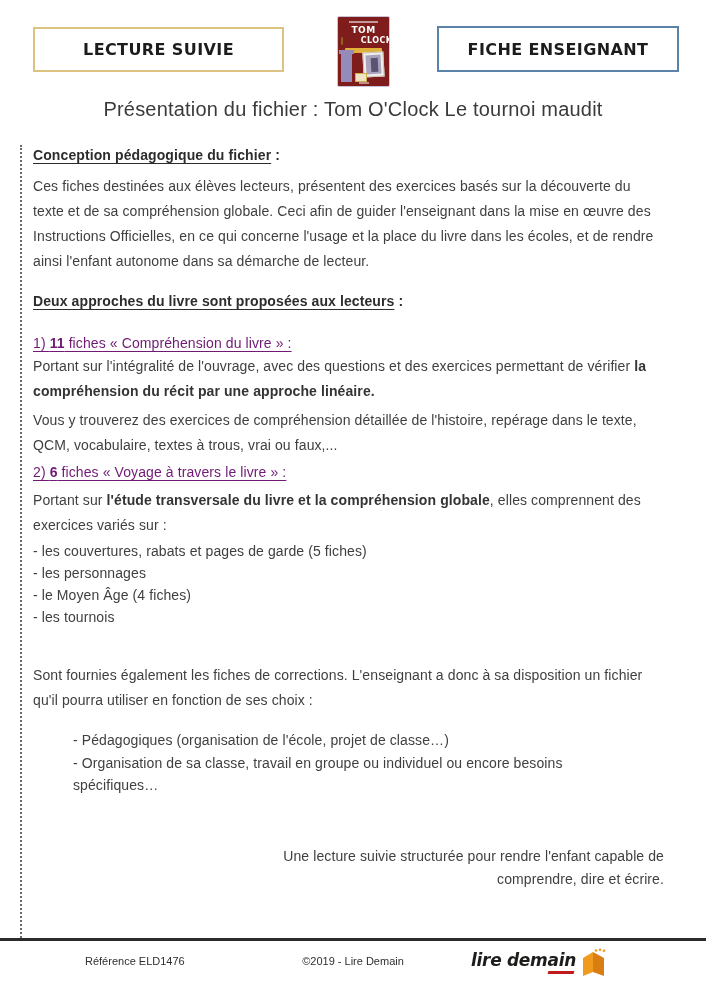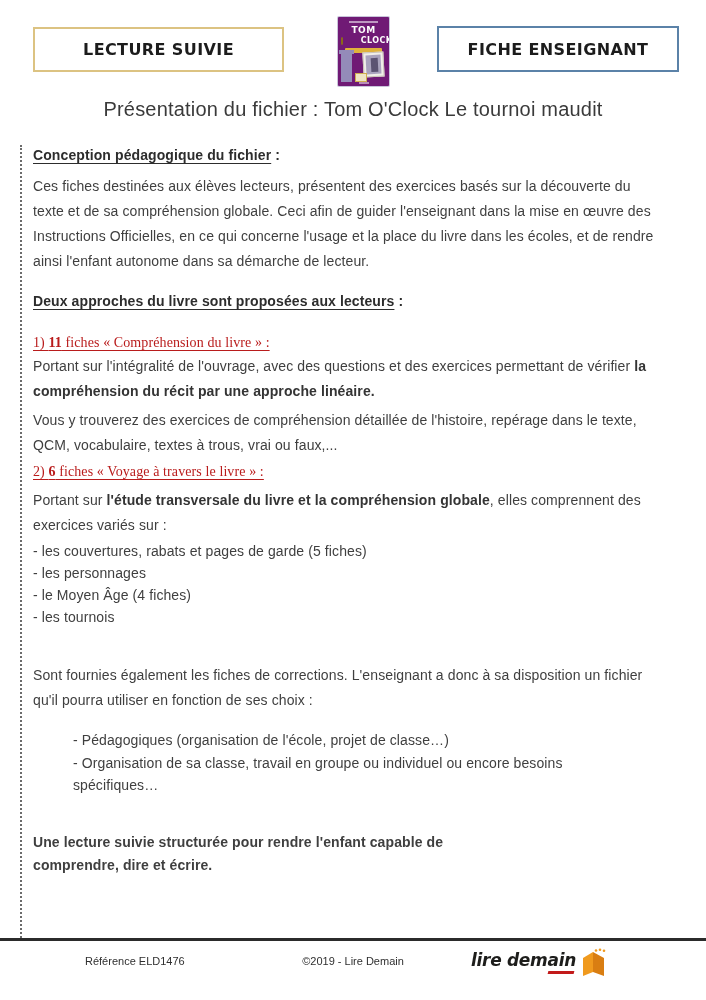--- a/index.html
+++ b/index.html
@@ -18,21 +18,21 @@
     background:#fff;
     font-family:"DejaVu Sans", sans-serif; font-weight:bold;
     font-size:16px; letter-spacing:.4px; color:#1c1c1c;
   }
   .hbox-left  { left:33px;  top:27px; width:251px; height:45px; border:2px solid #dcc382; }
   .hbox-right { left:437px; top:26px; width:242px; height:46px; border:2px solid #5b82a8; }
 
   
   .cover {
     position:absolute; left:338px; top:17px; width:51px; height:69px;
-    background:#701a75; border-radius:1px; overflow:hidden;
+    background:#7f1d1d; border-radius:1px; overflow:hidden;
     box-shadow:0 0 0 1px #c9c4da;
   }
   .cover-authors { position:absolute; top:4px; left:11px; width:29px; height:2px; background:rgba(255,255,255,.55); }
   .cover-tom {
     position:absolute; top:8px; left:0; width:100%; text-align:center;
     font-family:"DejaVu Sans", sans-serif; font-weight:bold;
     font-size:9px; line-height:10px; color:#fdfdfd; letter-spacing:.5px;
   }
   .cover-clockrow {
     position:absolute; top:19px; left:3px; width:100%;
@@ -76,32 +76,32 @@
     border-left:2px dotted #6b6b6b;
     padding-left:11px; padding-right:22px;
     font-size:14px; line-height:25px; letter-spacing:.1px;
   }
   .hdg {
     font-weight:bold; color:#2d2d2d; line-height:20px;
   }
   .hdg .u { text-decoration:underline; text-underline-offset:3px; }
   .para { margin-top:9px; }
   .hdg2 { margin-top:17px; }
-  .fiche-line { margin-top:22px; line-height:20px; color:#b91c1c;font-family:Liberation Serif, serif; }
+  .fiche-line { margin-top:22px; line-height:20px; color:#701a75; }
   .fiche-line .u { text-decoration:underline; text-underline-offset:3px; }
   .fiche-line .num { font-weight:bold; }
   .p-a { margin-top:1px; }
   .p-b { margin-top:4px; }
   .fiche-line2 { margin-top:4px; }
   .p-c { margin-top:6px; }
   .bold { font-weight:bold; color:#343434; }
   .bullets { margin-top:2px; line-height:22px; }
   .p-corr { margin-top:35px; }
   .choices { margin-top:16px; margin-left:40px; max-width:560px; line-height:22.5px; }
-  .closing { margin-top:34px; text-align:left; line-height:23px;font-weight:bold; }
+  .closing { margin-top:48px; text-align:right; line-height:23px; }
 
   
   .footer-rule { position:absolute; top:938px; left:0; width:706px; height:3px; background:#2b2b2b; }
   .footer { position:absolute; top:948px; left:0; width:706px; height:52px; font-size:11px; color:#2f2f2f; }
   .footer-ref { position:absolute; left:85px; top:7px; }
   .footer-copy { position:absolute; left:0; top:7px; width:706px; text-align:center; }
   .logo { position:absolute; left:471px; top:0; display:flex; align-items:flex-start; }
   .logo-text {
     font-family:"DejaVu Sans", sans-serif; font-style:italic; font-weight:bold;
     font-size:17px; letter-spacing:-.3px; color:#1d1d1b; line-height:24px;

